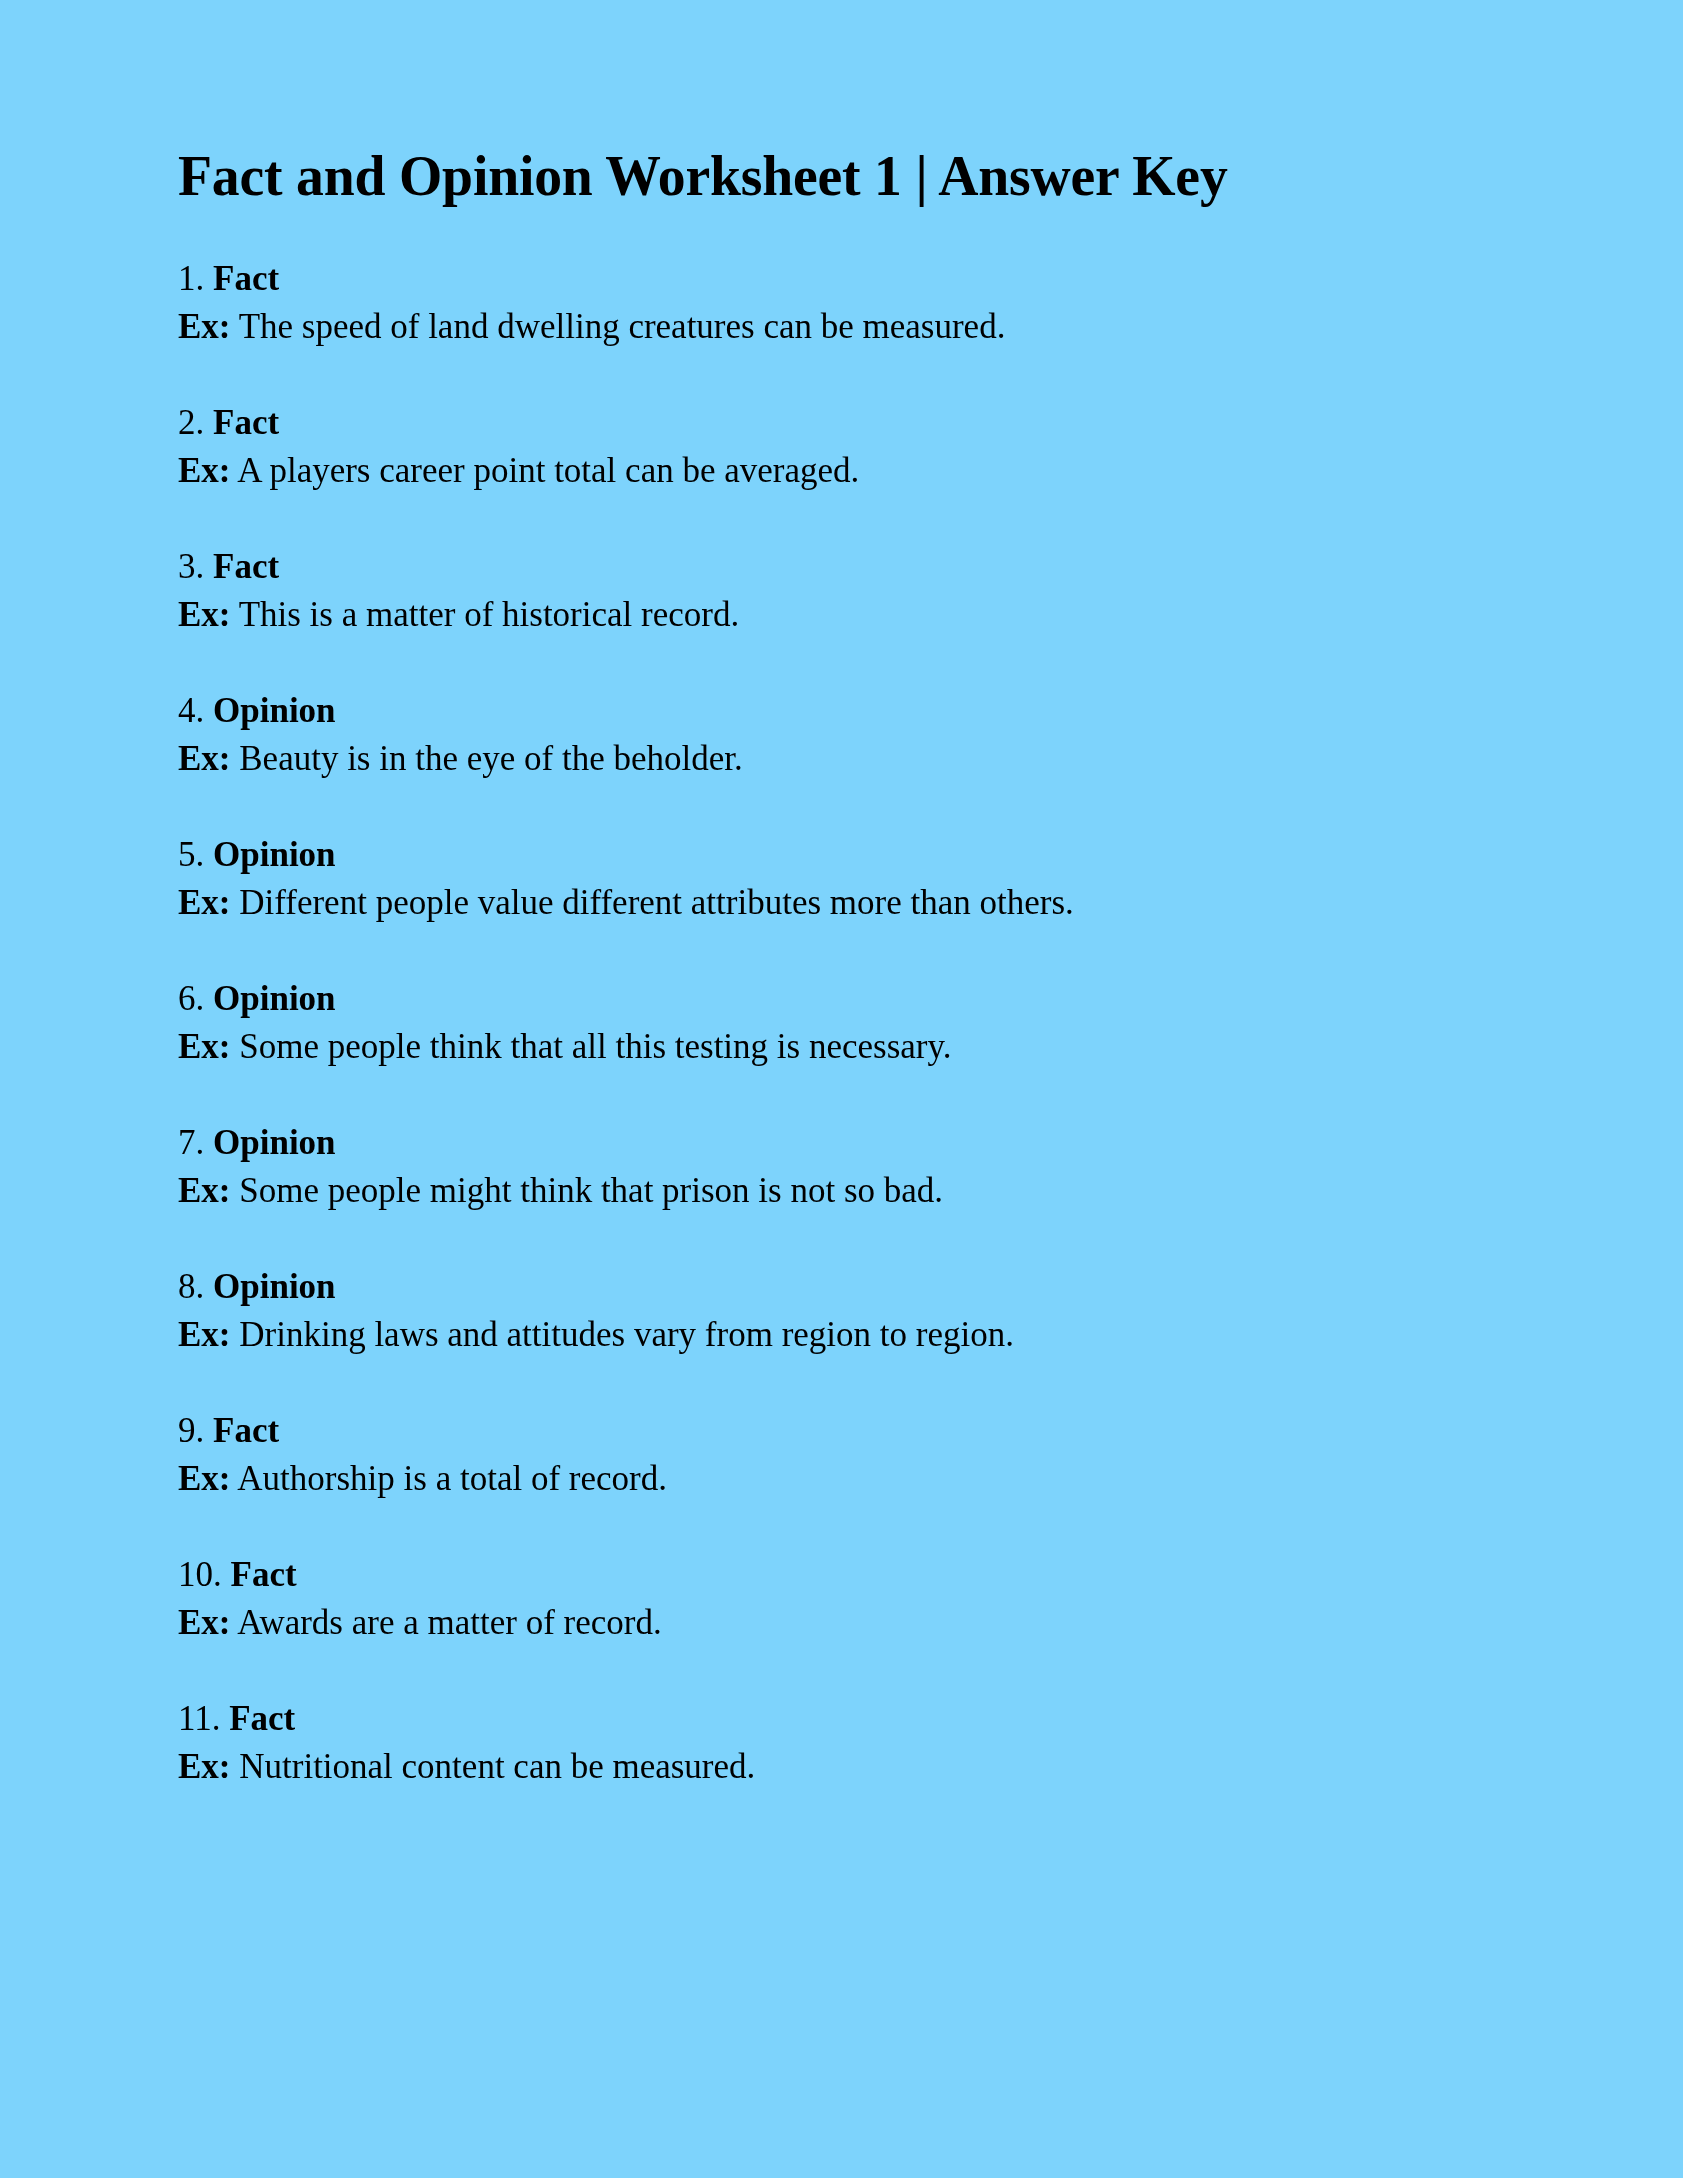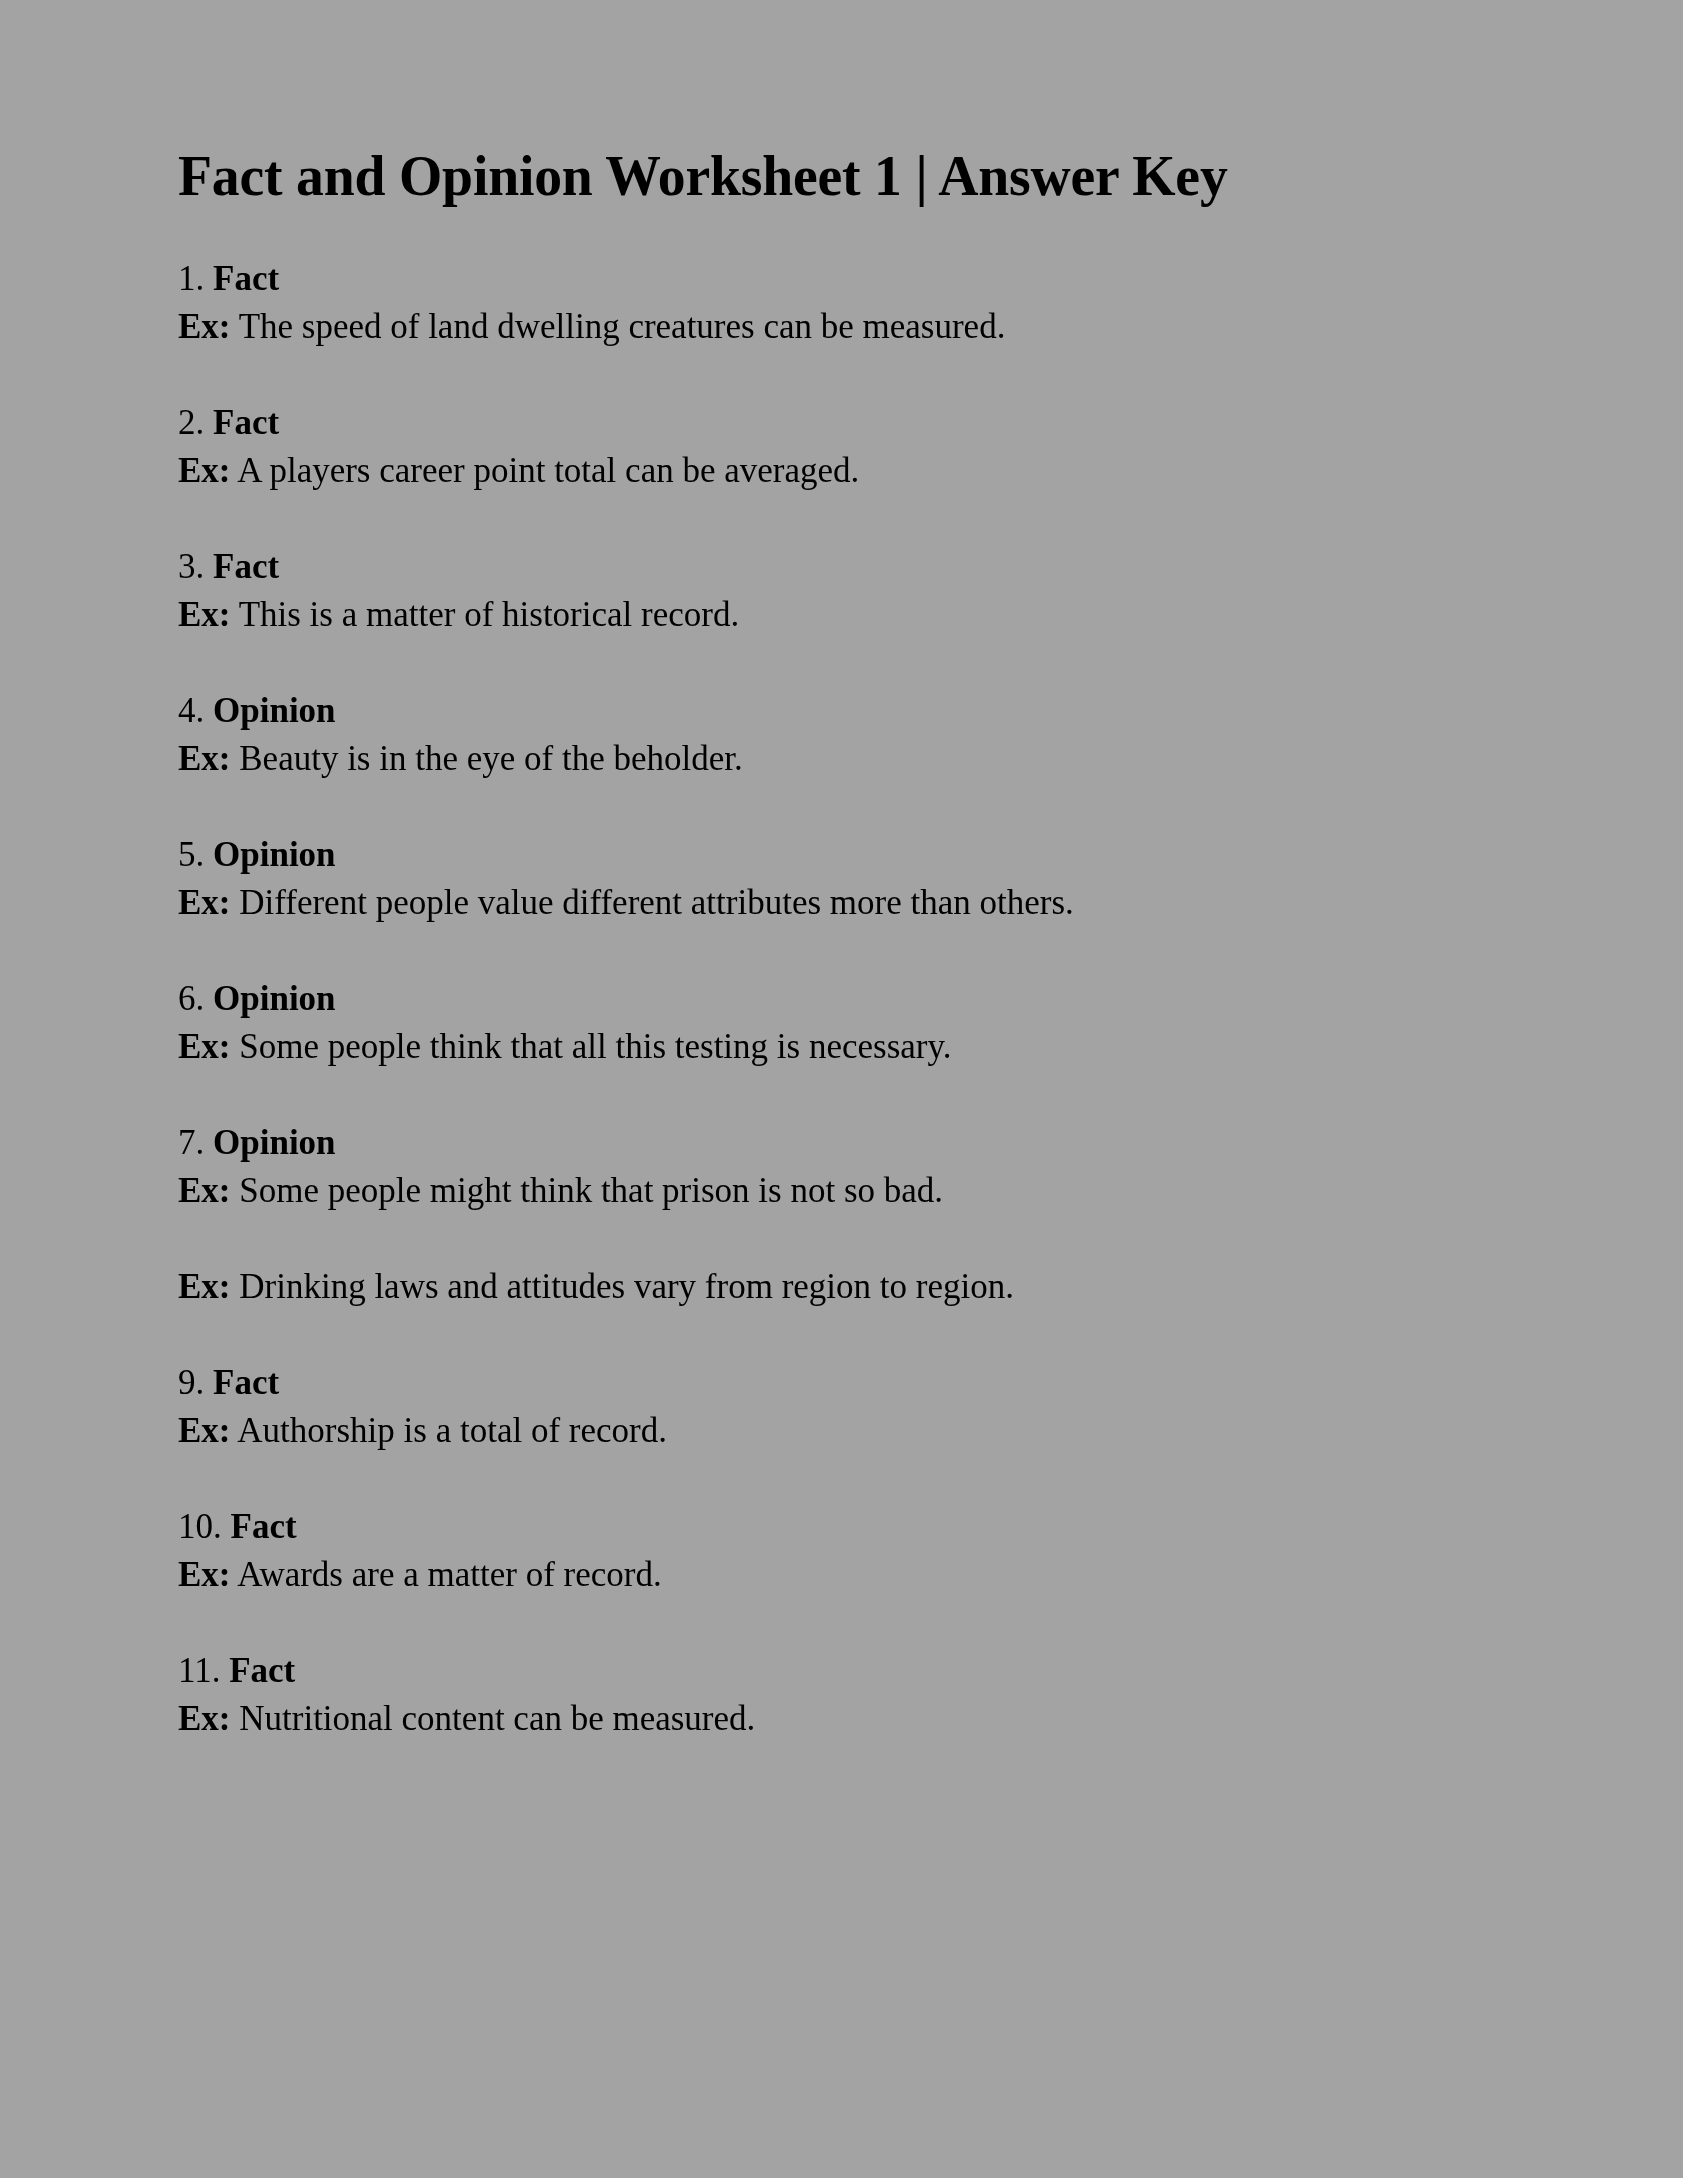--- a/index.html
+++ b/index.html
@@ -15,21 +15,21 @@
     position: relative;
     overflow: hidden;
     font-family: "Liberation Serif", "DejaVu Serif", serif;
     color: #000000;
     -webkit-font-smoothing: antialiased;
   }
 
   .page {
     position: absolute;
     inset: 0;
-    background: #a3a3a3;
+    background: #7dd3fc;
     padding: 0;
   }
 
   .page-inner {
     position: absolute;
     left: 178px;
     top: 0;
     width: 1327px;
   }
 
@@ -128,20 +128,21 @@
         </li>
         <li class="answer-item">
           <div class="answer-line"><span class="item-number">6.</span> <span class="item-answer">Opinion</span></div>
           <div class="example-line"><span class="ex-label">Ex:</span> <span class="ex-text">Some people think that all this testing is necessary.</span></div>
         </li>
         <li class="answer-item">
           <div class="answer-line"><span class="item-number">7.</span> <span class="item-answer">Opinion</span></div>
           <div class="example-line"><span class="ex-label">Ex:</span> <span class="ex-text">Some people might think that prison is not so bad.</span></div>
         </li>
         <li class="answer-item">
+          <div class="answer-line"><span class="item-number">8.</span> <span class="item-answer">Opinion</span></div>
           <div class="example-line"><span class="ex-label">Ex:</span> <span class="ex-text">Drinking laws and attitudes vary from region to region.</span></div>
         </li>
         <li class="answer-item">
           <div class="answer-line"><span class="item-number">9.</span> <span class="item-answer">Fact</span></div>
           <div class="example-line"><span class="ex-label">Ex:</span> <span class="ex-text">Authorship is a total of record.</span></div>
         </li>
         <li class="answer-item">
           <div class="answer-line"><span class="item-number">10.</span> <span class="item-answer">Fact</span></div>
           <div class="example-line"><span class="ex-label">Ex:</span> <span class="ex-text">Awards are a matter of record.</span></div>
         </li>

